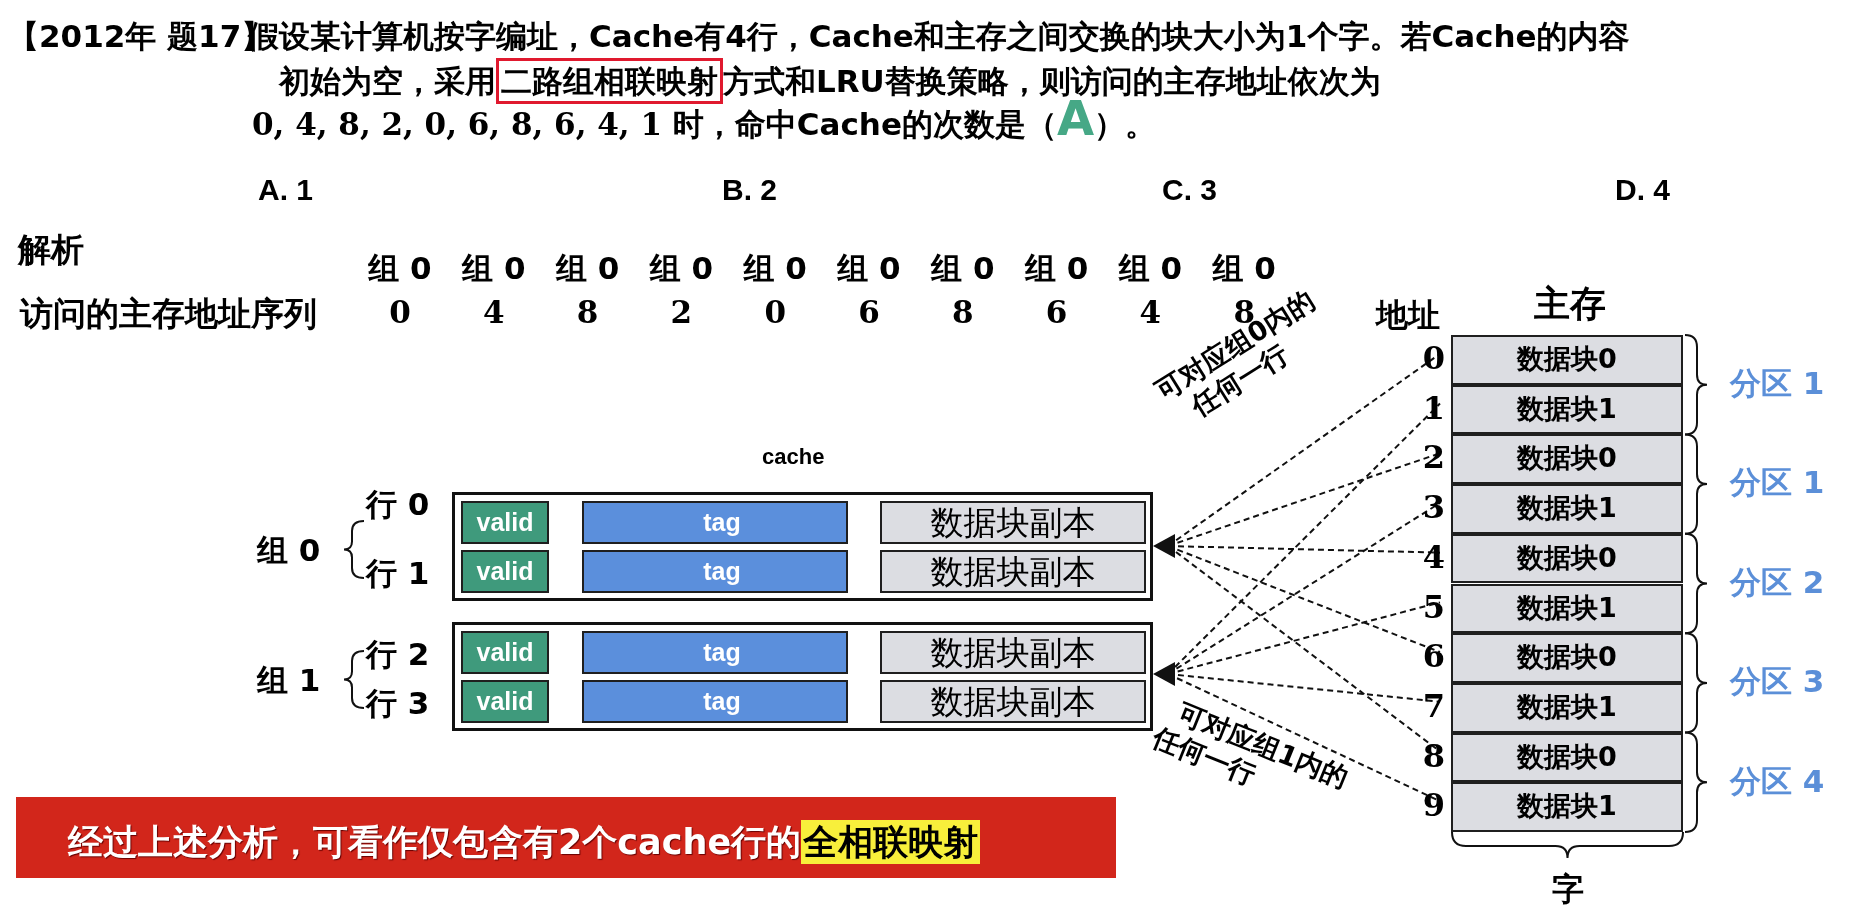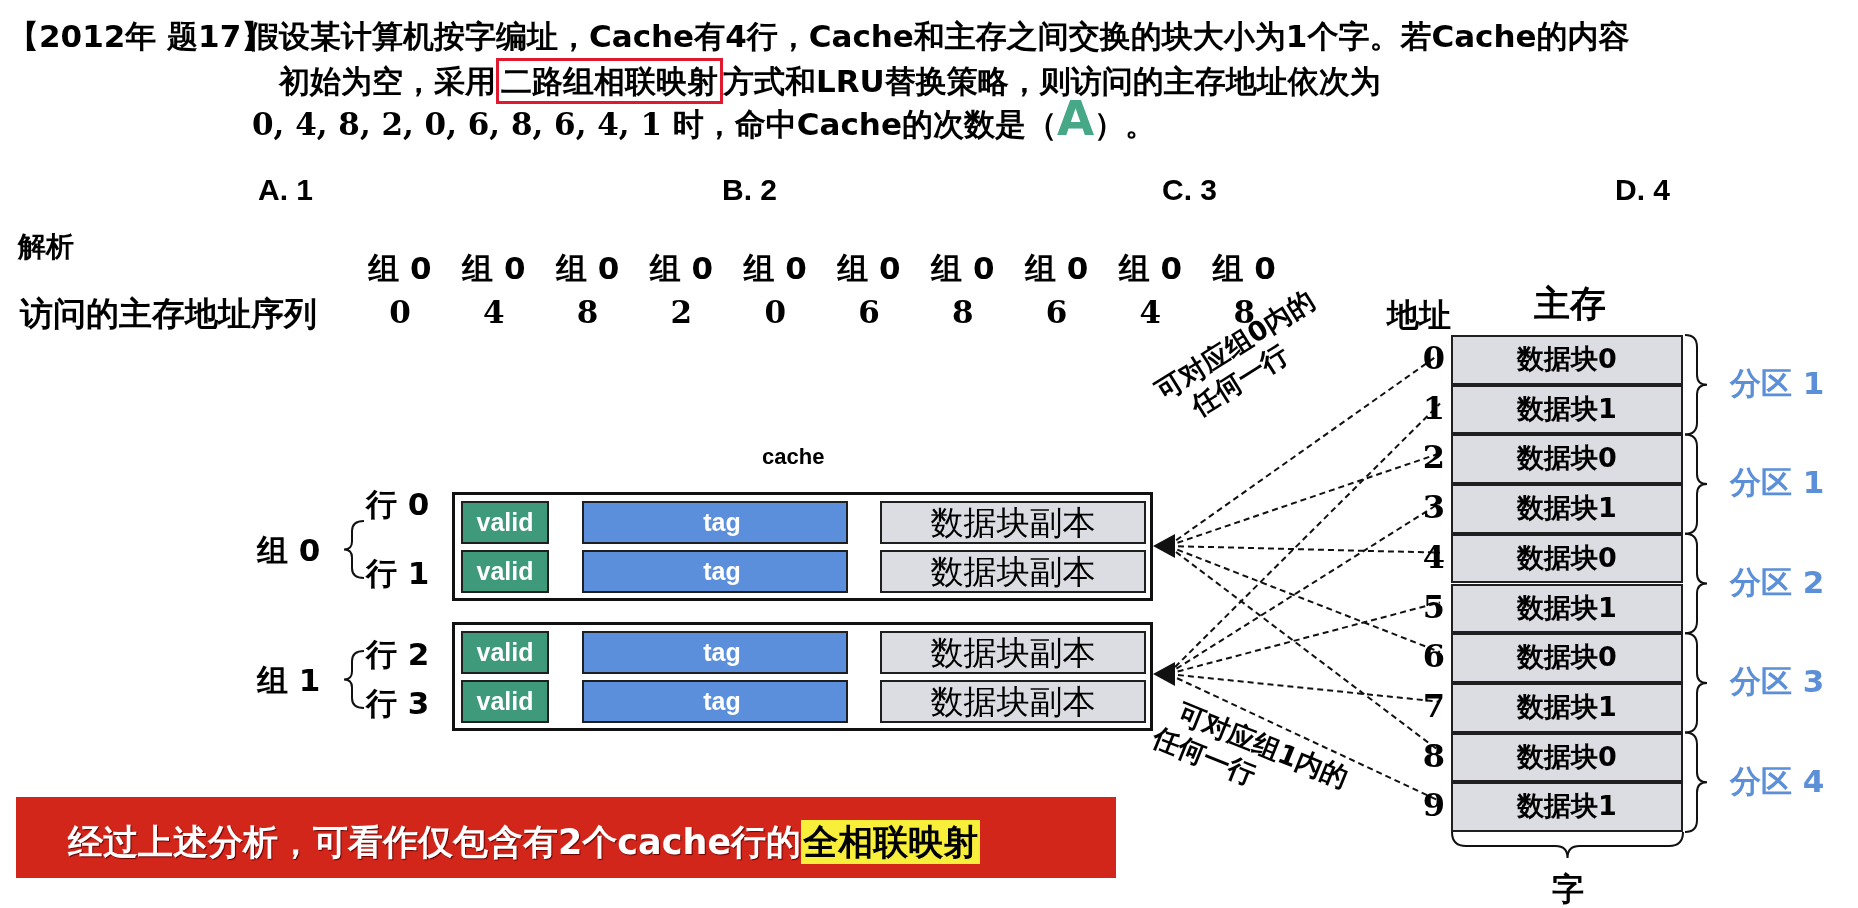--- a/index.html
+++ b/index.html
@@ -41,21 +41,21 @@
 </div>
 <div class="abs q" style="left:252px;top:102px;">
   <span class="serif">0, 4, 8, 2, 0, 6, 8, 6, 4, 1</span><span> 时，命中Cache的次数是（</span><span class="answer" style="line-height:30px;">A</span><span>）。</span>
 </div>
 
 <div class="abs opt" style="left:258px;top:173px;">A. 1</div>
 <div class="abs opt" style="left:710px;top:173px;margin-left:12px;">B. 2</div>
 <div class="abs opt" style="left:1162px;top:173px;">C. 3</div>
 <div class="abs opt" style="left:1615px;top:173px;">D. 4</div>
 
-<div class="abs bold" style="left:18px;top:228px;font-size:28px;">解析</div>
+<div class="abs bold" style="left:18px;top:228px;font-size:33px;">解析</div>
 <div class="abs bold" style="left:20px;top:292px;font-size:33px;white-space:nowrap;">访问的主存地址序列</div>
 <div id="seq-row">
     <div class="seqcol" style="left: 360px; top: 248px; font-size: 31px;">组 0</div>
     <div class="seqcol serif" style="left: 360px; top: 294px; font-size: 31px;">0</div>
     <div class="seqcol" style="left: 453.8px; top: 248px; font-size: 31px;">组 0</div>
     <div class="seqcol serif" style="left: 453.8px; top: 294px; font-size: 31px;">4</div>
     <div class="seqcol" style="left: 547.6px; top: 248px; font-size: 31px;">组 0</div>
     <div class="seqcol serif" style="left: 547.6px; top: 294px; font-size: 31px;">8</div>
     <div class="seqcol" style="left: 641.4px; top: 248px; font-size: 31px;">组 0</div>
     <div class="seqcol serif" style="left: 641.4px; top: 294px; font-size: 31px;">2</div>
@@ -125,21 +125,21 @@
 
 <div class="abs bold" style="left:1150px;top:380px;font-size:27px;line-height:32px;transform:rotate(-32deg);transform-origin:left top;white-space:nowrap;">
   <div>可对应组0内的</div>
   <div style="padding-left:22px;">任何一行</div>
 </div>
 <div class="abs bold" style="left:1185px;top:697px;font-size:27px;line-height:32px;transform:rotate(22deg);transform-origin:left top;white-space:nowrap;">
   <div>可对应组1内的</div>
   <div style="margin-left:-14px;">任何一行</div>
 </div>
 
-<div class="abs bold" style="left:1376px;top:294px;font-size:32px;margin-left:11px;">地址</div>
+<div class="abs bold" style="left:1376px;top:294px;font-size:32px;">地址</div>
 <div class="abs bold" style="left:1534px;top:280px;font-size:36px;">主存</div>
 <div id="mem-col">
     <div class="mem" style="top: 335px;">数据块0</div>
     <div class="addr serif" style="left: 1405px; top: 339px;">0</div>
     <div class="mem" style="top: 384.7px;">数据块1</div>
     <div class="addr serif" style="left: 1405px; top: 388.7px;">1</div>
     <div class="mem" style="top: 434.4px;">数据块0</div>
     <div class="addr serif" style="left: 1405px; top: 438.4px;">2</div>
     <div class="mem" style="top: 484.1px;">数据块1</div>
     <div class="addr serif" style="left: 1405px; top: 488.1px;">3</div>

